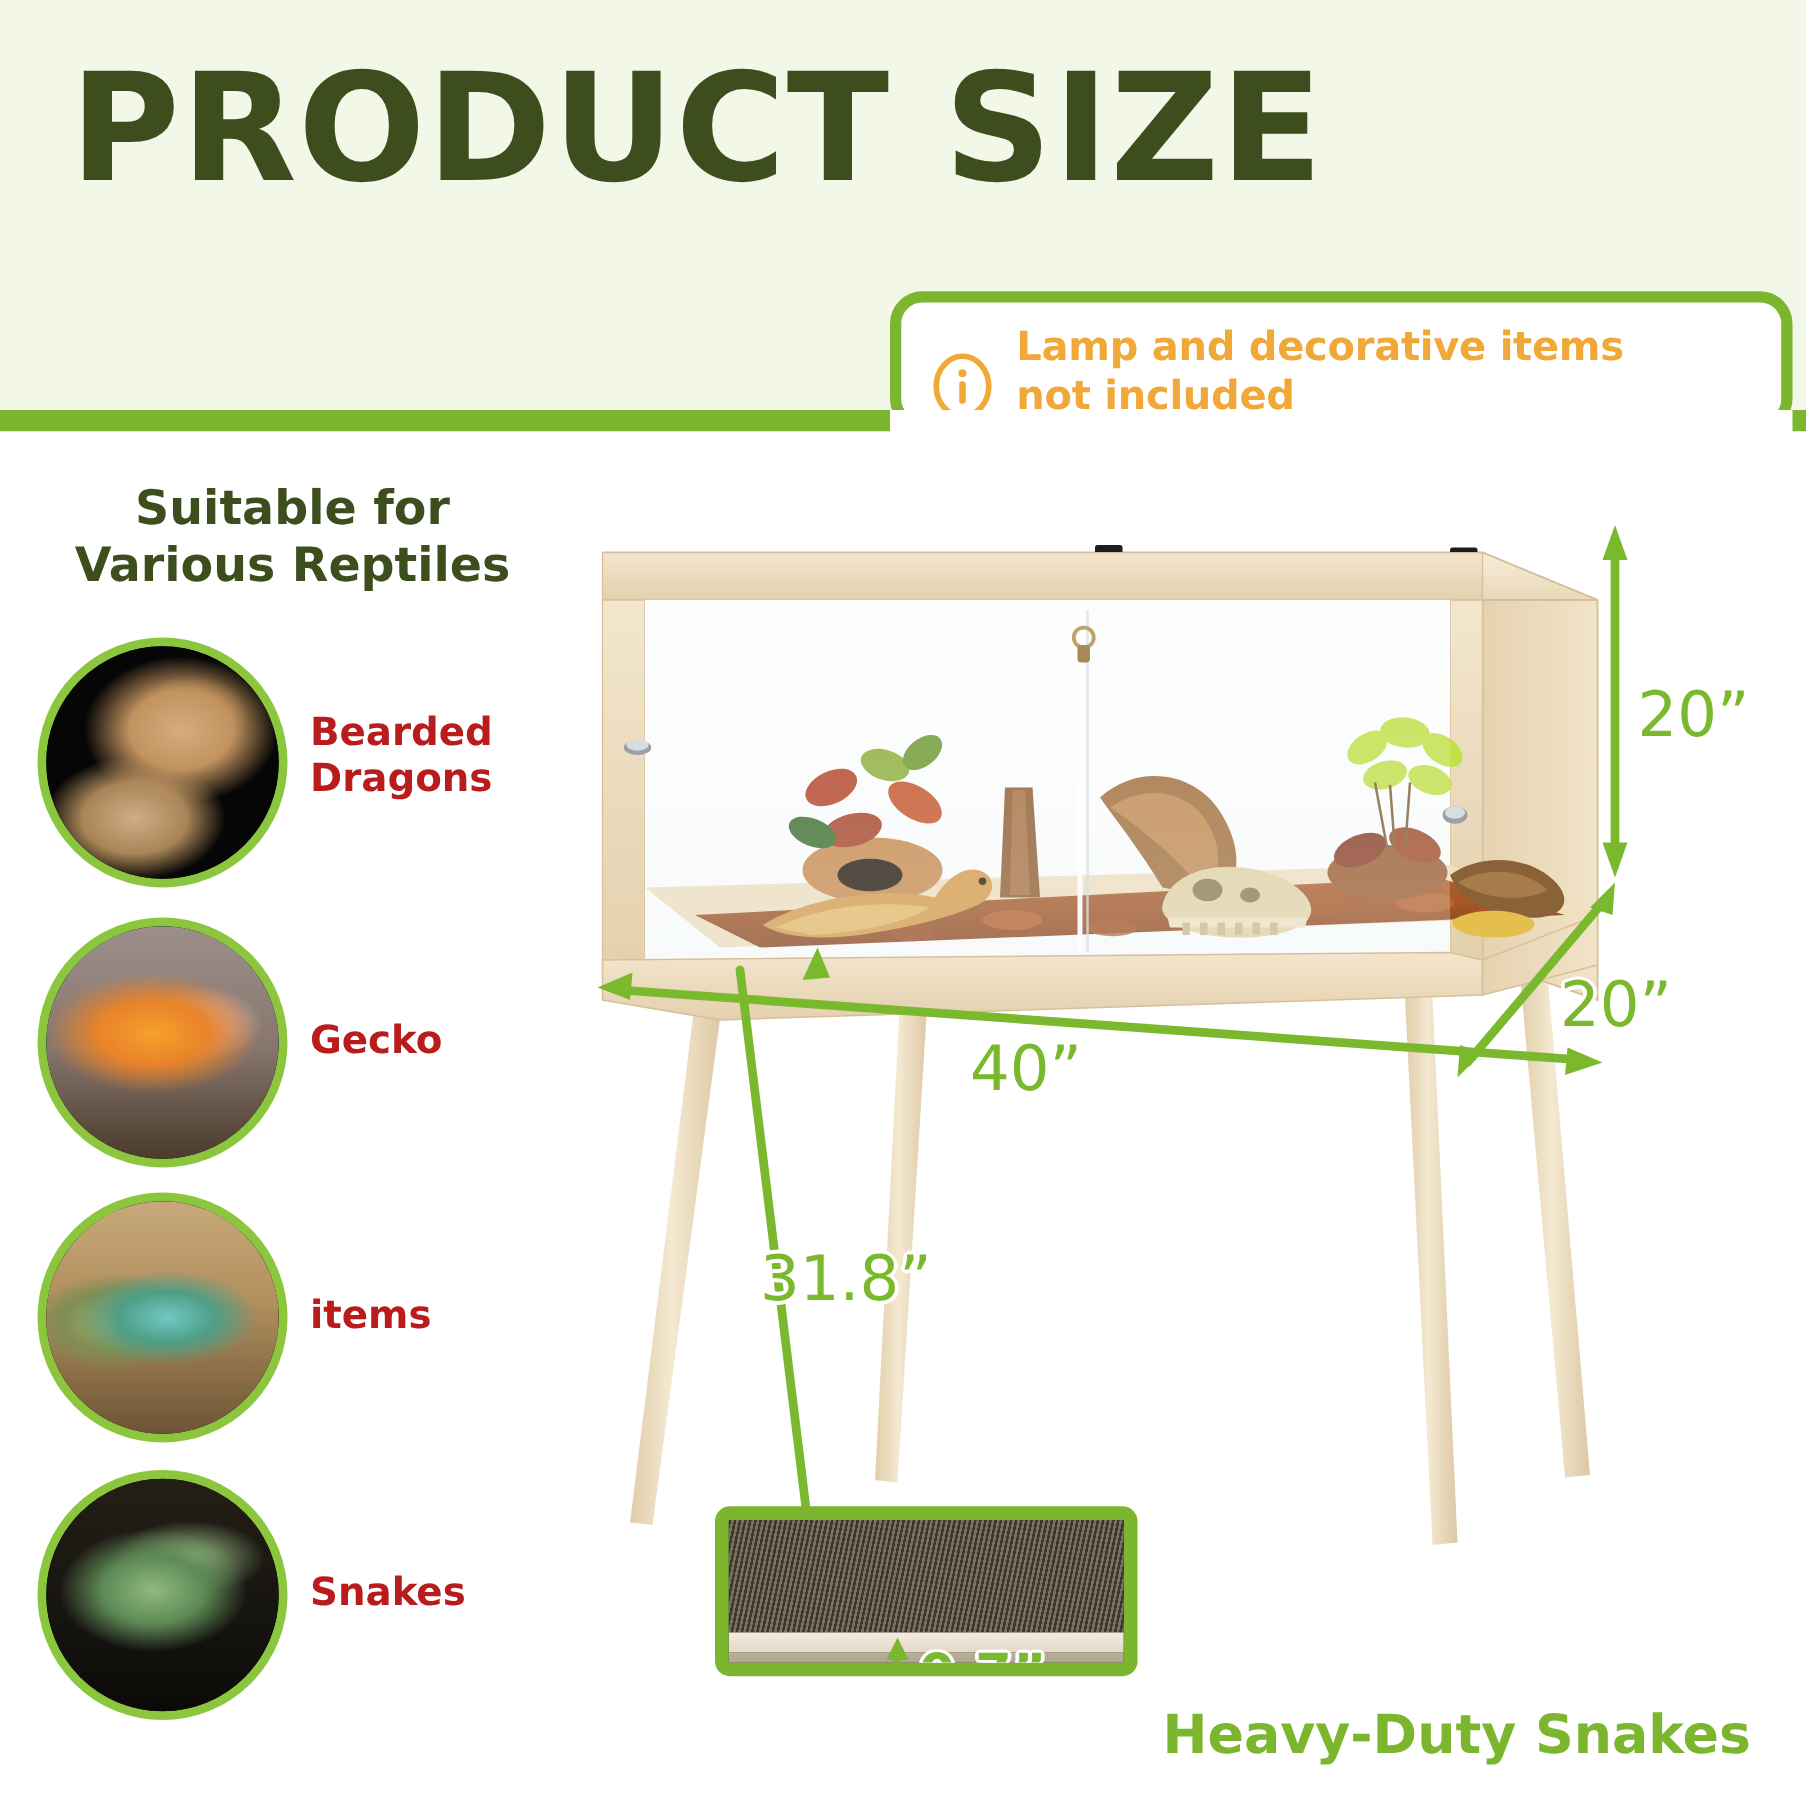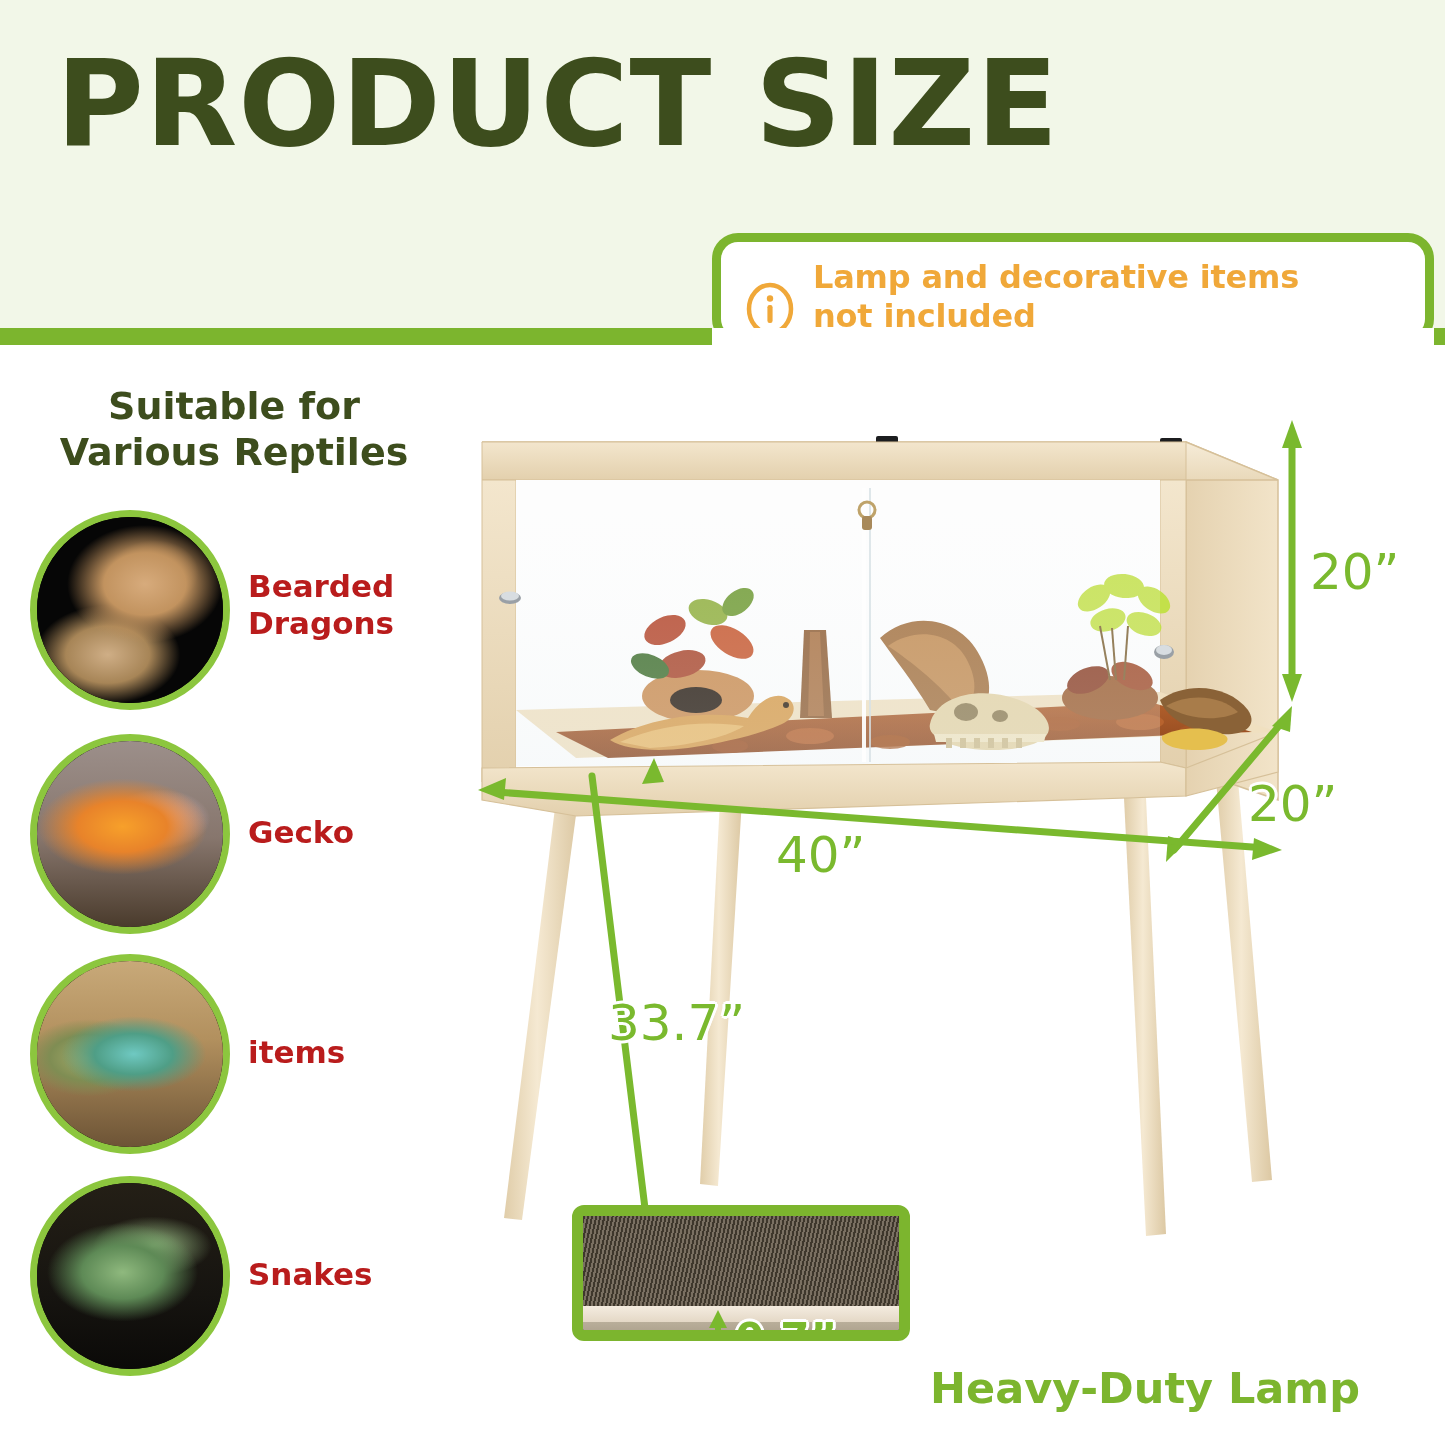--- a/index.html
+++ b/index.html
@@ -391,29 +391,29 @@
         <line x1="132" y1="396" x2="196" y2="918"></line>
         <polygon points="194,378 182,404 204,402" stroke="none"></polygon>
         <polygon points="198,938 186,912 208,910" stroke="none"></polygon>
       </g>
     </svg>
   </div>
 
   <div class="dim dim-h">20”</div>
   <div class="dim dim-d">20”</div>
   <div class="dim dim-w">40”</div>
-  <div class="dim dim-leg">33.7”</div>
+  <div class="dim dim-leg">31.8”</div>
 
   <div class="board-card">
     <div class="board-mesh"></div>
     <div class="board-edge-light"></div>
     <div class="board-edge"></div>
     <svg style="position:absolute;left:118px;top:92px;" width="34" height="70" aria-hidden="true">
       <line x1="17" y1="14" x2="17" y2="56" stroke="#7ab92e" stroke-width="6" stroke-linecap="round"></line>
       <polygon points="17,2 8,20 26,20" fill="#7ab92e"></polygon>
       <polygon points="17,68 8,50 26,50" fill="#7ab92e"></polygon>
     </svg>
     <div class="board-dim">0.7”</div>
   </div>
 
-  <div class="board-title">Heavy-Duty Lamp</div>
+  <div class="board-title">Heavy-Duty Snakes</div>
 
 </div>
 
 </body></html>

